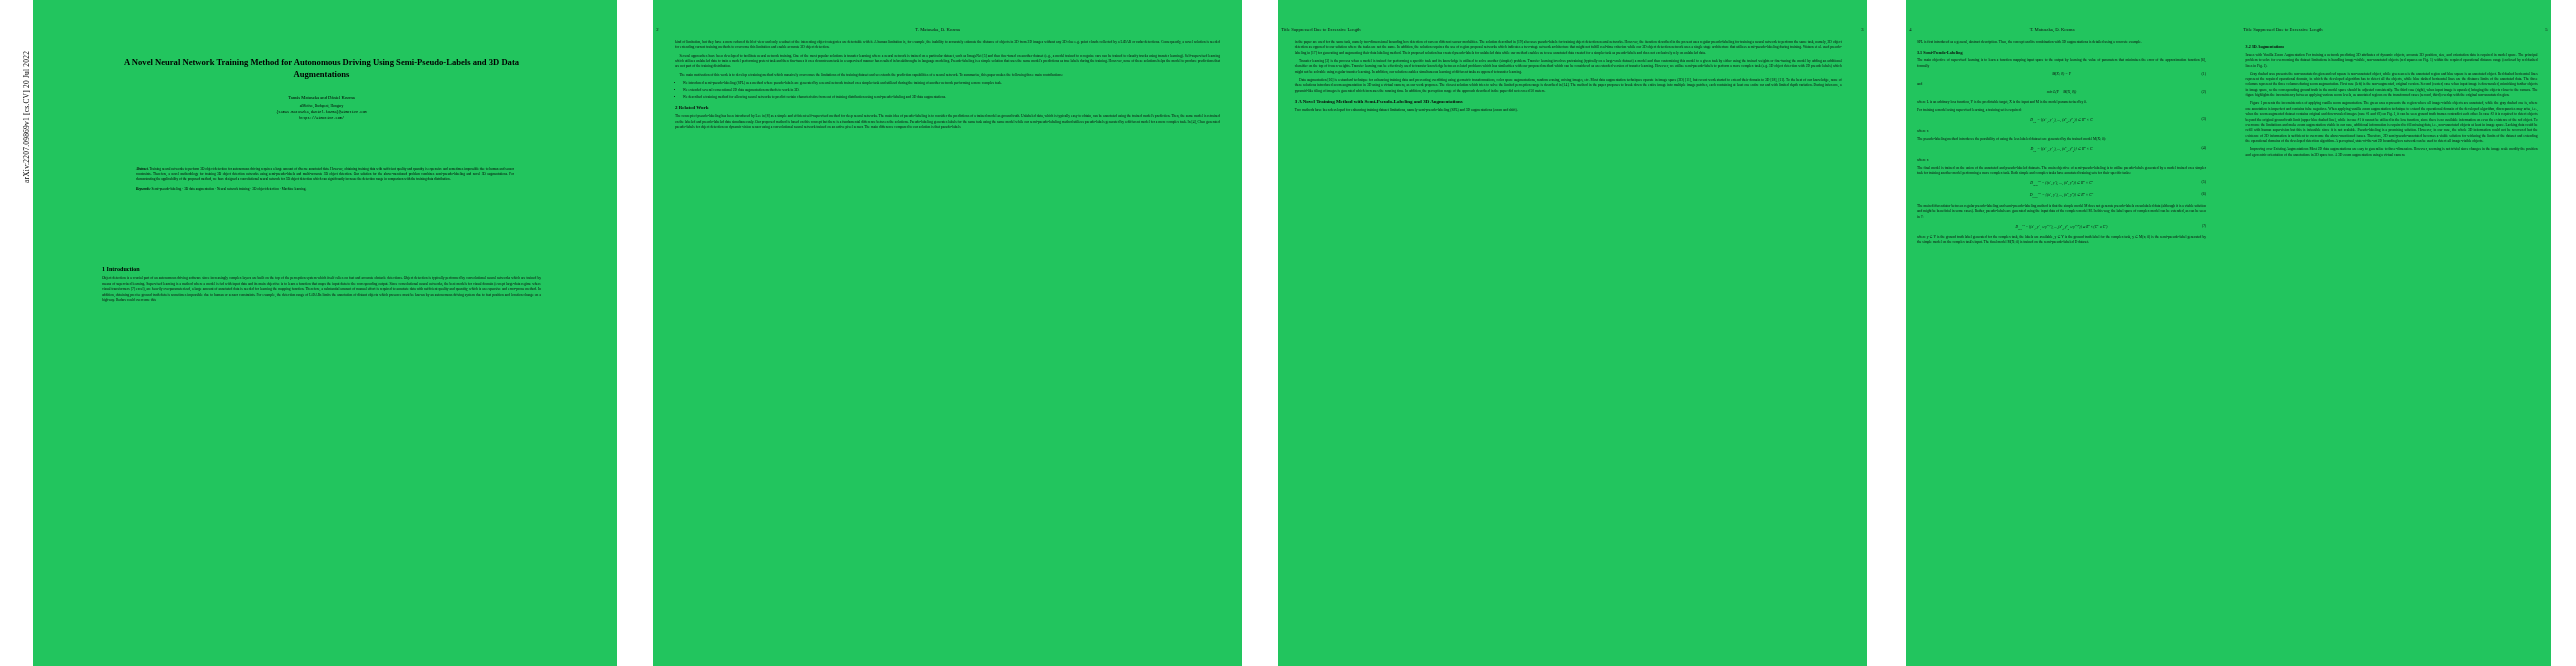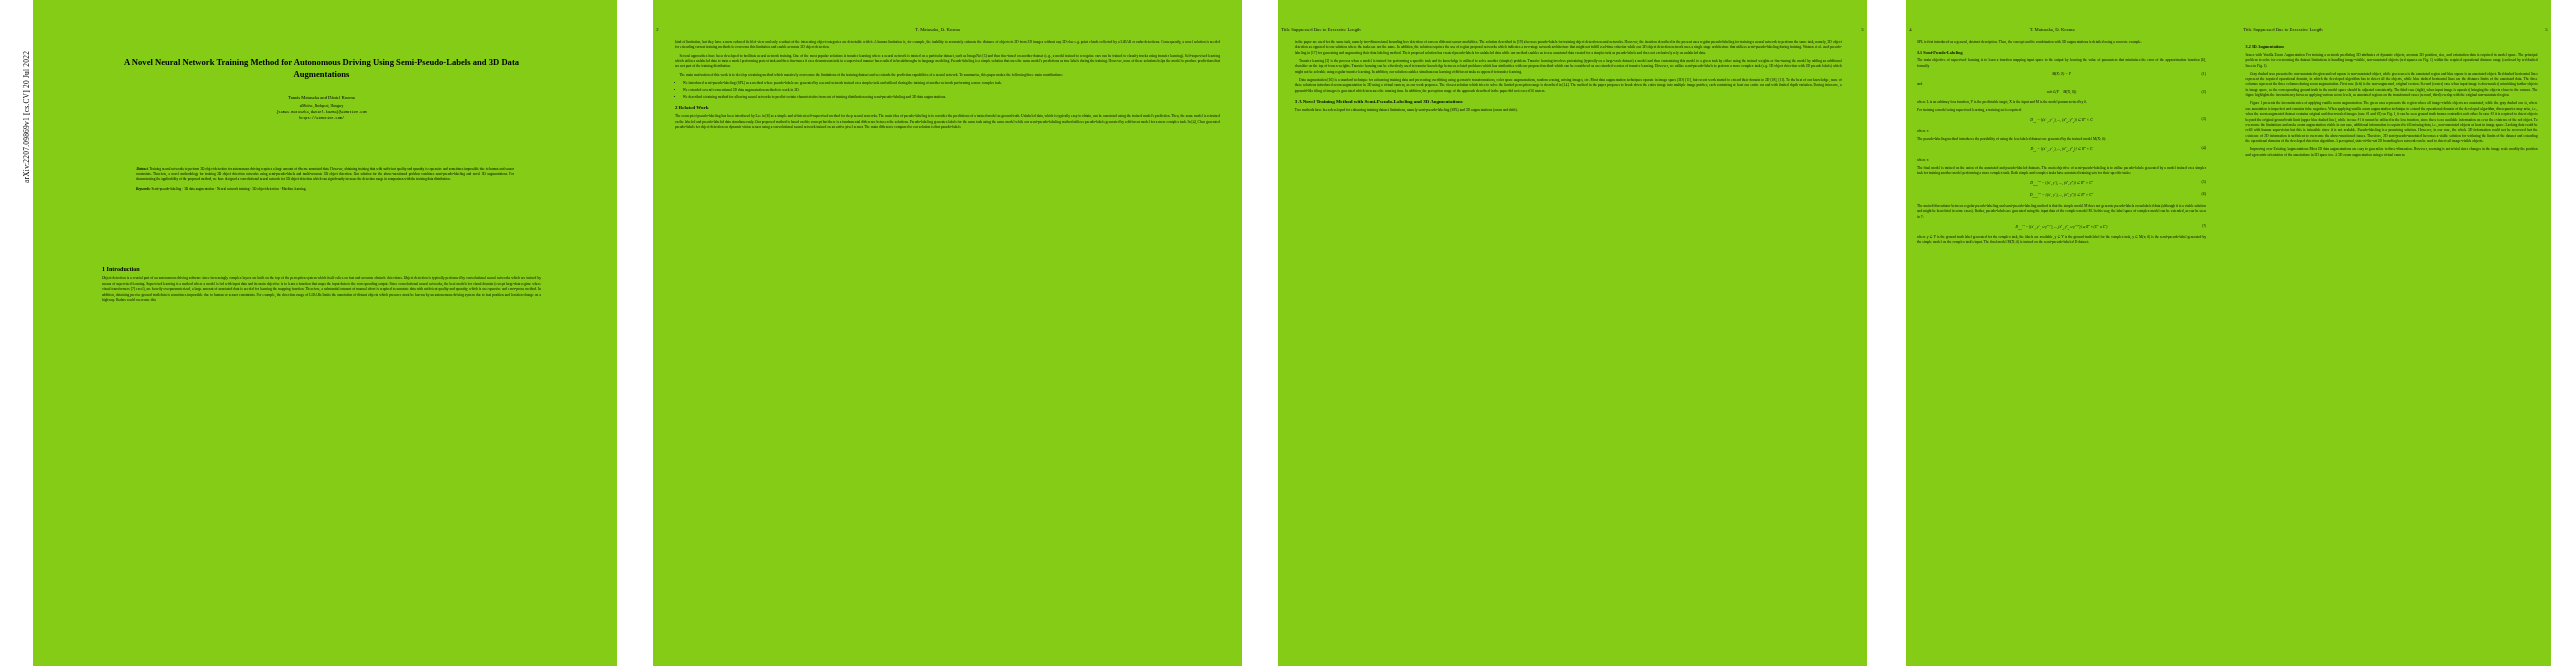--- a/index.html
+++ b/index.html
@@ -32,21 +32,21 @@
     font-size: 7.5px;
     letter-spacing: 0.2px;
     color: #000;
     white-space: nowrap;
   }
   
   .page {
     position: absolute;
     top: 0;
     height: 667px;
-    background: #84cc16;
+    background: #22c55e;
   }
   .page-1 { left: 33px;   width: 584px; }
   .page-2 { left: 653px; width: 589px; }
   .page-3 { left: 1278px; width: 589px; }
   .page-4 { left: 1906px; width: 634px; }
 
   .running-head {
     position: absolute;
     top: 27px;
     left: 0;

